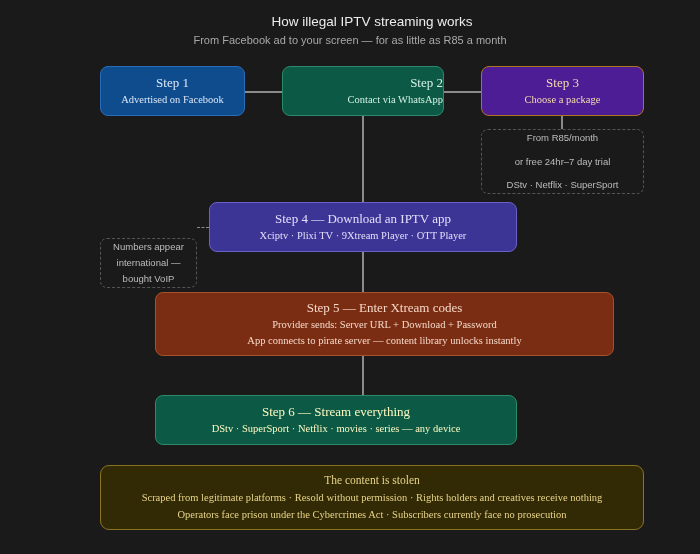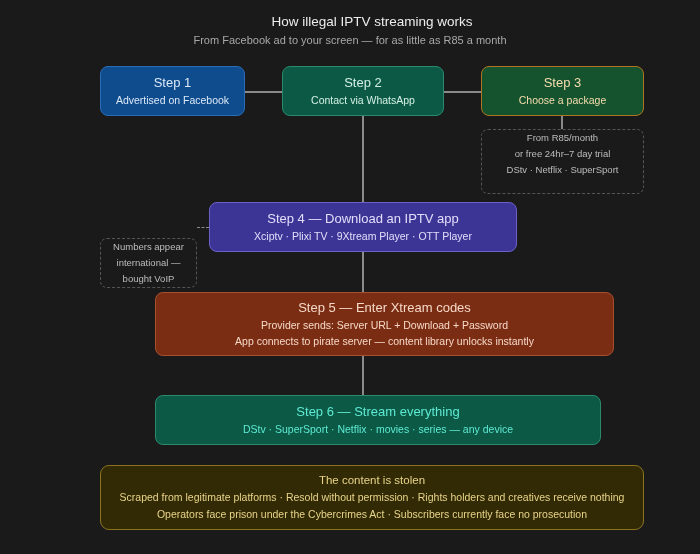--- a/index.html
+++ b/index.html
@@ -4,40 +4,40 @@
   <style>
     html, body { margin:0; padding:0; }
     body {
       width:700px; height:554px; background:#1a1a1a; position:relative; overflow:hidden;
       font-family:"Liberation Sans", "DejaVu Sans", sans-serif; color:#e8e8e8;
     }
     .title { position:absolute; left:0; width:700px; top:14px; text-align:center; font-size:13.5px; color:#ececec;padding-left:22px; }
     .subtitle { position:absolute; left:0; width:700px; top:34px; text-align:center; font-size:11px; color:#a8a8a8; }
     .box {
       position:absolute; box-sizing:border-box; border-radius:8px; border:1px solid;
-      display:flex; flex-direction:column; align-items:center; justify-content:center; text-align:center;
+      display:flex; flex-direction:column; align-items:center; justify-content:center; text-align:center;font-family:Liberation Serif, serif;
     }
     .box .h { font-size:13px; line-height:18px; }
     .box .s { font-size:10.5px; line-height:16px; }
     .note {
       position:absolute; box-sizing:border-box; border:1px dashed #555; border-radius:7px;
-      display:flex; flex-direction:column; align-items:center; justify-content:flex-start; text-align:center;
+      display:flex; flex-direction:column; align-items:center; justify-content:space-between; text-align:center;
       font-size:9.5px; line-height:16px; color:#bdbdbd;
     }
     .line { position:absolute; background:#8a8a8a; }
     .dline { position:absolute; border-top:1px dashed #8a8a8a; height:0; }
 
     #s1 { left:100px; top:66px; width:145px; height:50px; background:#0f4c8e; border-color:#2a6cb8; color:#dce8f6; }
-    #s2 { left:282px; top:66px; width:162px; height:50px; background:#0c5a45; border-color:#2b8a6c; color:#d4f0e4; }
-    #s3 { left:481px; top:66px; width:163px; height:50px; background:#14532d; border-color:#b07420; color:#f7dcae; }
+    #s2 { left:282px; top:66px; width:162px; height:50px; background:#0c5a45; border-color:#2b8a6c; color:#d4f0e4;align-items:flex-end; }
+    #s3 { left:481px; top:66px; width:163px; height:50px; background:#4c1d95; border-color:#b07420; color:#f7dcae; }
     #n3 { left:481px; top:129px; width:163px; height:65px; }
     #n4 { left:100px; top:202px; width:97px; height:50px;margin-top:36px; }
     #s4 { left:209px; top:202px; width:308px; height:50px; background:#3d3596; border-color:#6a60c8; color:#e2defa; }
     #s5 { left:155px; top:292px; width:459px; height:64px; background:#7a2d12; border-color:#a8502e; color:#f6d8c8; }
-    #s6 { left:155px; top:395px; width:446px; height:50px; background:#0c5a45; border-color:#2b8a6c; color:#5eead4; }
+    #s6 { left:155px; top:395px; width:362px; height:50px; background:#0c5a45; border-color:#2b8a6c; color:#fef9c3; }
     #warn { left:100px; top:465px; width:544px; height:65px; background:#322a04; border-color:#8a7420; color:#e8d48a; border-radius:9px; }
     #warn .h { font-size:11.5px; line-height:17px; }
     #warn .s { font-size:10.5px; line-height:17px; }
   </style>
 </head>
 <body>
 
 <div class="title">How illegal IPTV streaming works</div>
 <div class="subtitle">From Facebook ad to your screen — for as little as R85 a month</div>
 

